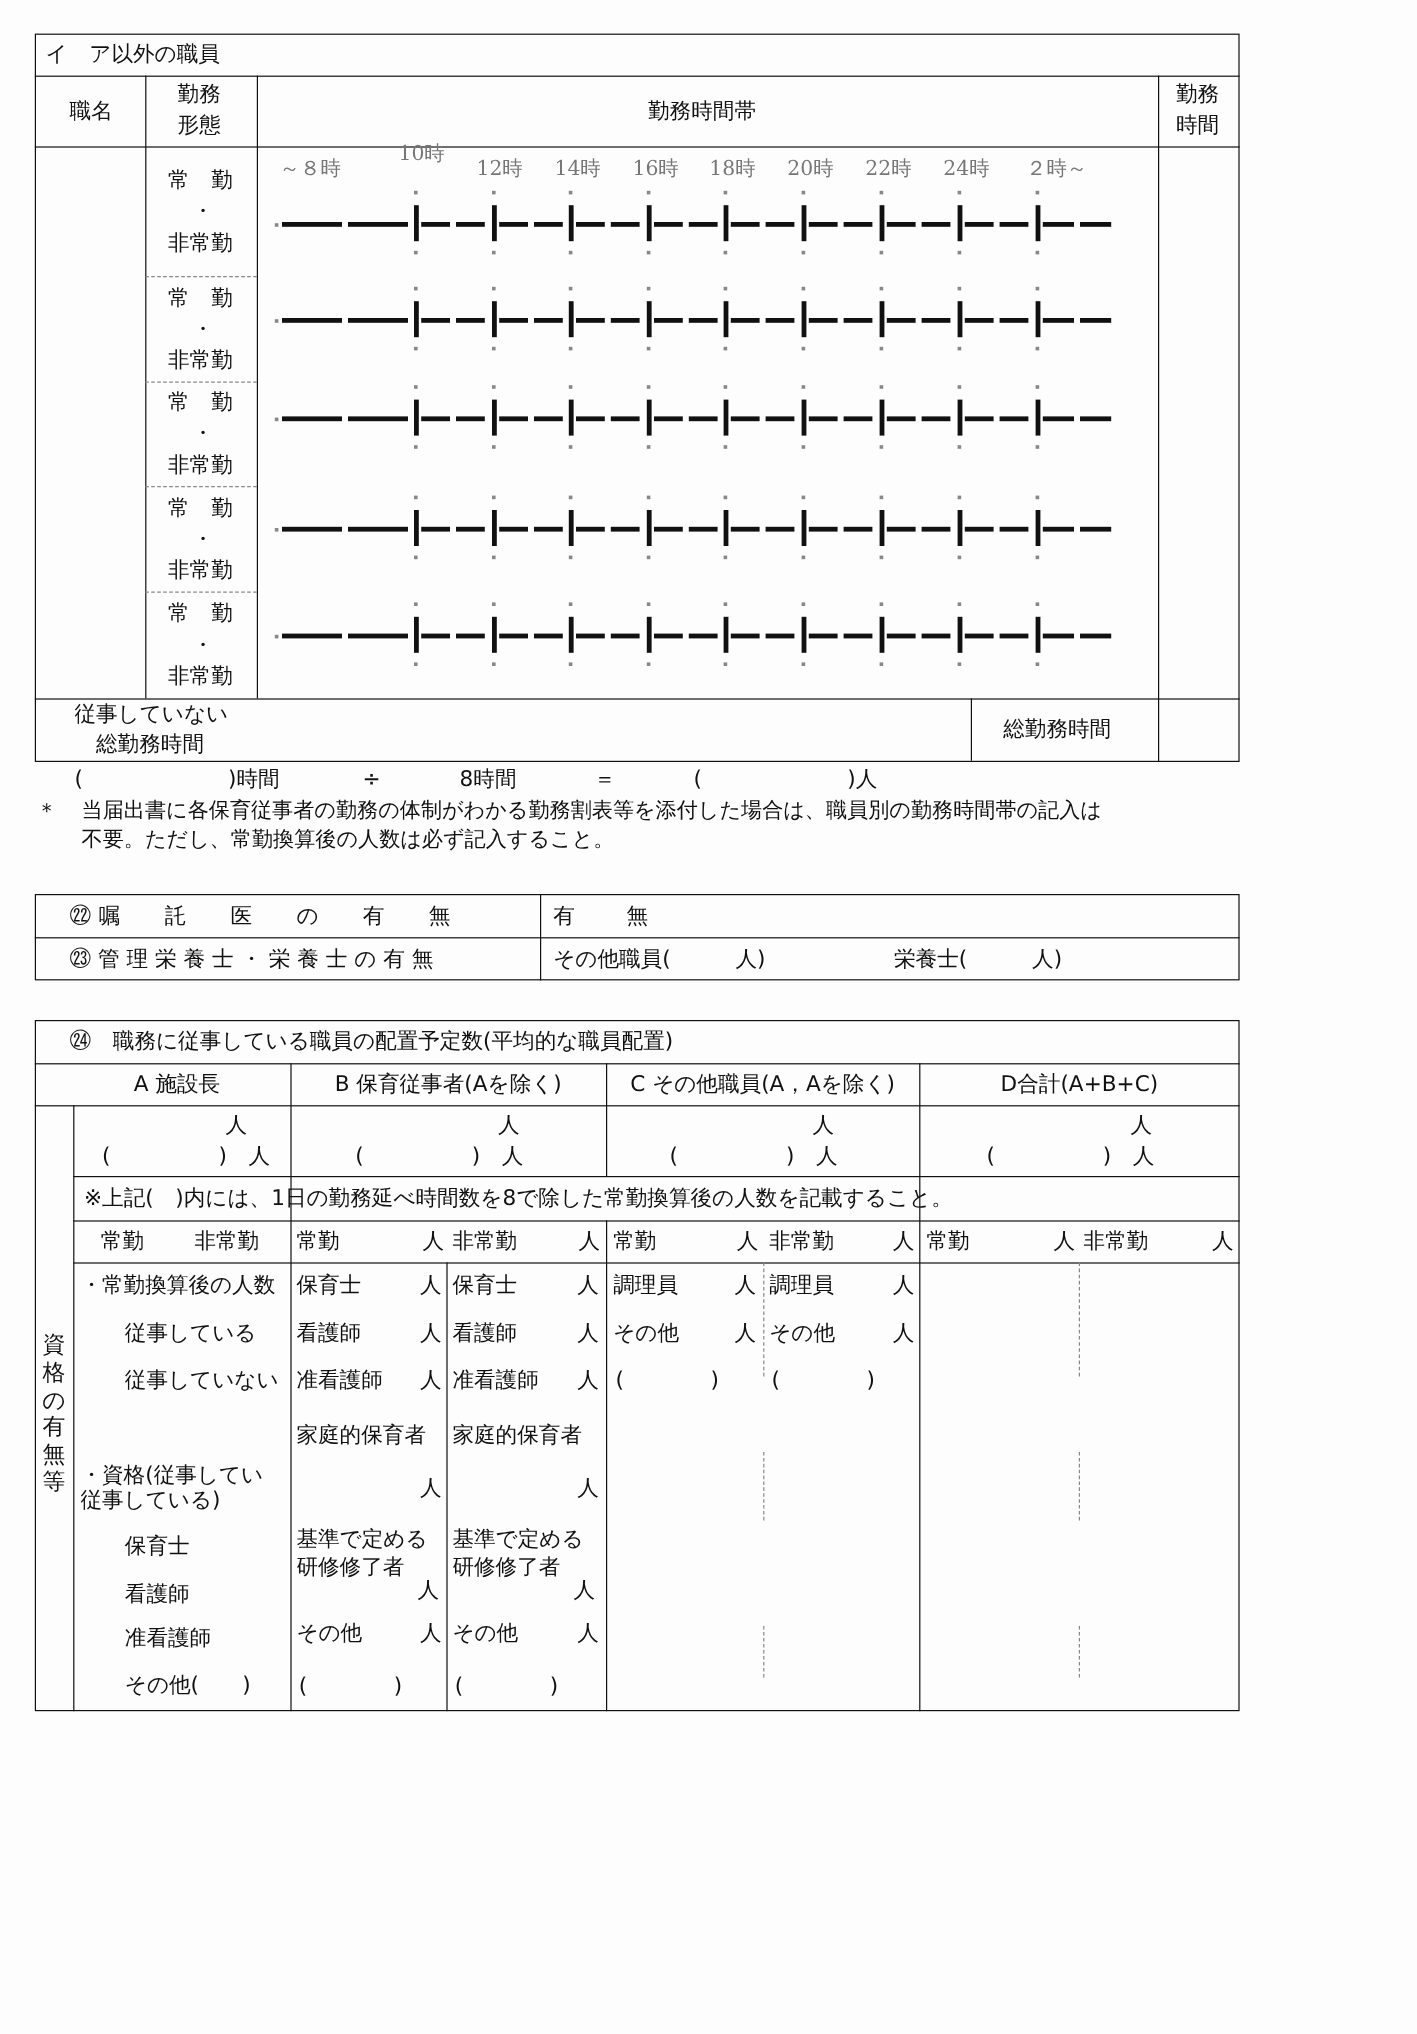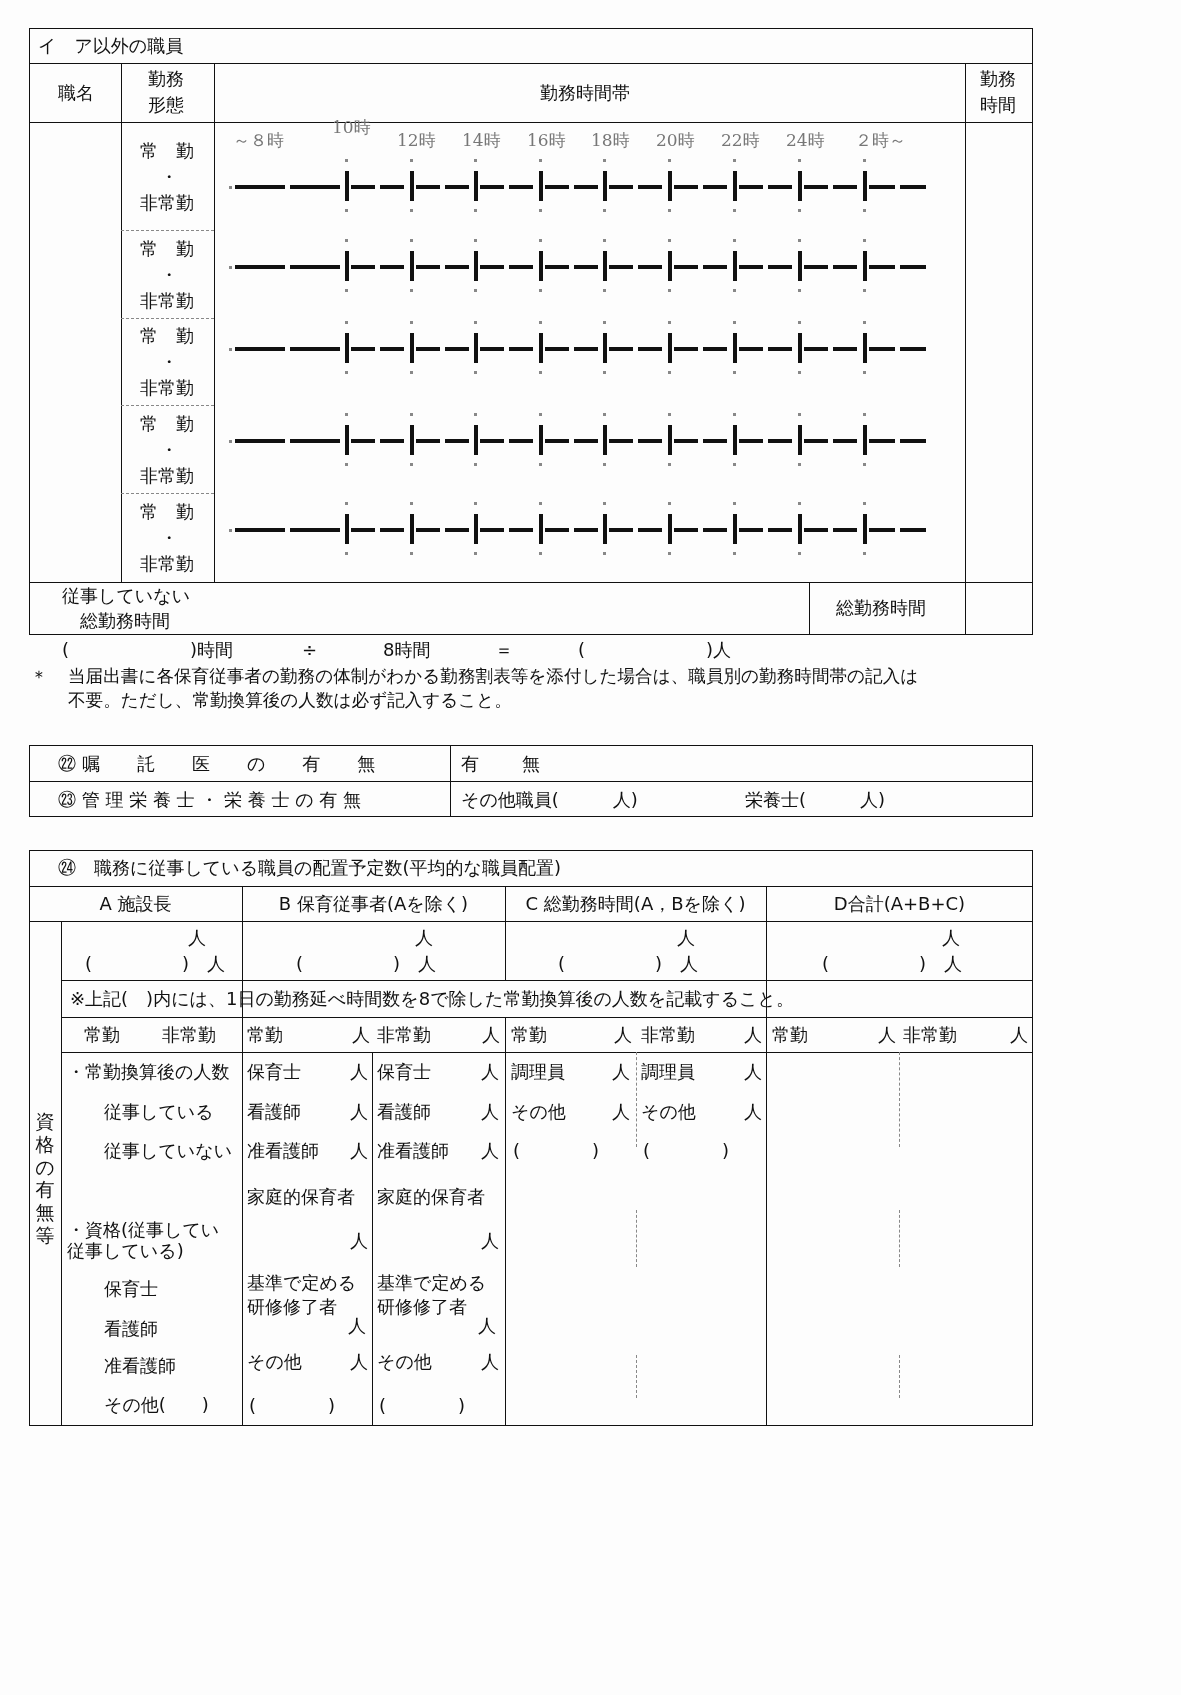--- a/index.html
+++ b/index.html
@@ -365,23 +365,23 @@
 <div class="box" style="left:29px;top:850px;width:1004px;height:576px;"></div>
 <div class="t" style="left:58px;top:859px;">㉔　職務に従事している職員の配置予定数(平均的な職員配置)</div>
 <div class="hl" style="left:29px;top:886px;width:1004px;"></div>
 <div class="hl" style="left:29px;top:921px;width:1004px;"></div>
 
 <div class="vl" style="left:242px;top:886px;height:540px;"></div>
 <div class="vl" style="left:505px;top:886px;height:94px;"></div>
 <div class="vl" style="left:766px;top:886px;height:540px;"></div>
 <div class="vl" style="left:505px;top:1017px;height:409px;"></div>
 
-<div class="t c" style="left:29px;width:213px;top:895px;">A 施設長</div>
+<div class="t c" style="left:29px;width:213px;top:895px;padding-left:12px;">A 施設長</div>
 <div class="t c" style="left:242px;width:263px;top:895px;">B 保育従事者(Aを除く)</div>
-<div class="t c" style="left:505px;width:261px;top:895px;">C 総勤務時間(A，Bを除く)</div>
+<div class="t c" style="left:505px;width:261px;top:895px;">C その他職員(A，Aを除く)</div>
 <div class="t c" style="left:766px;width:267px;top:895px;">D合計(A+B+C)</div>
 
 <div class="vl" style="left:61px;top:921px;height:505px;"></div>
 <div class="vert" style="left:33px;top:1110px;width:24px;white-space:normal;word-break:break-all;">資格の有無等</div>
 
 <div>
   <span class="t" style="left:188px;top:929px;">人</span>
   <span class="t" style="left:85px;top:955px;">(　　　　　)　人</span>
 </div>
 <div>

